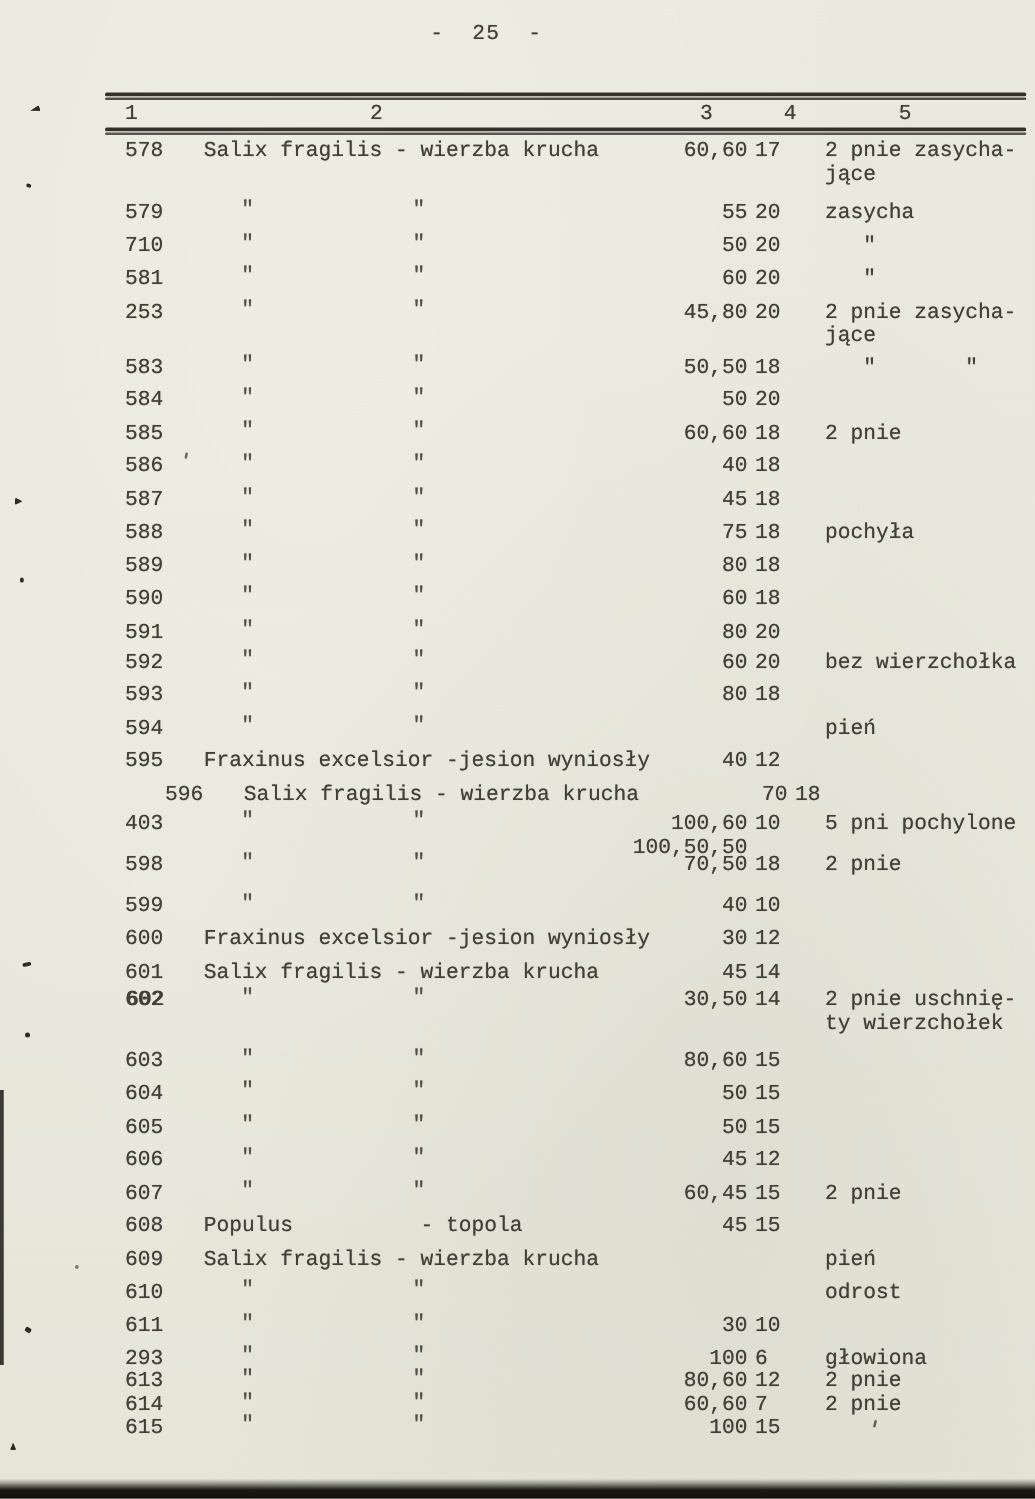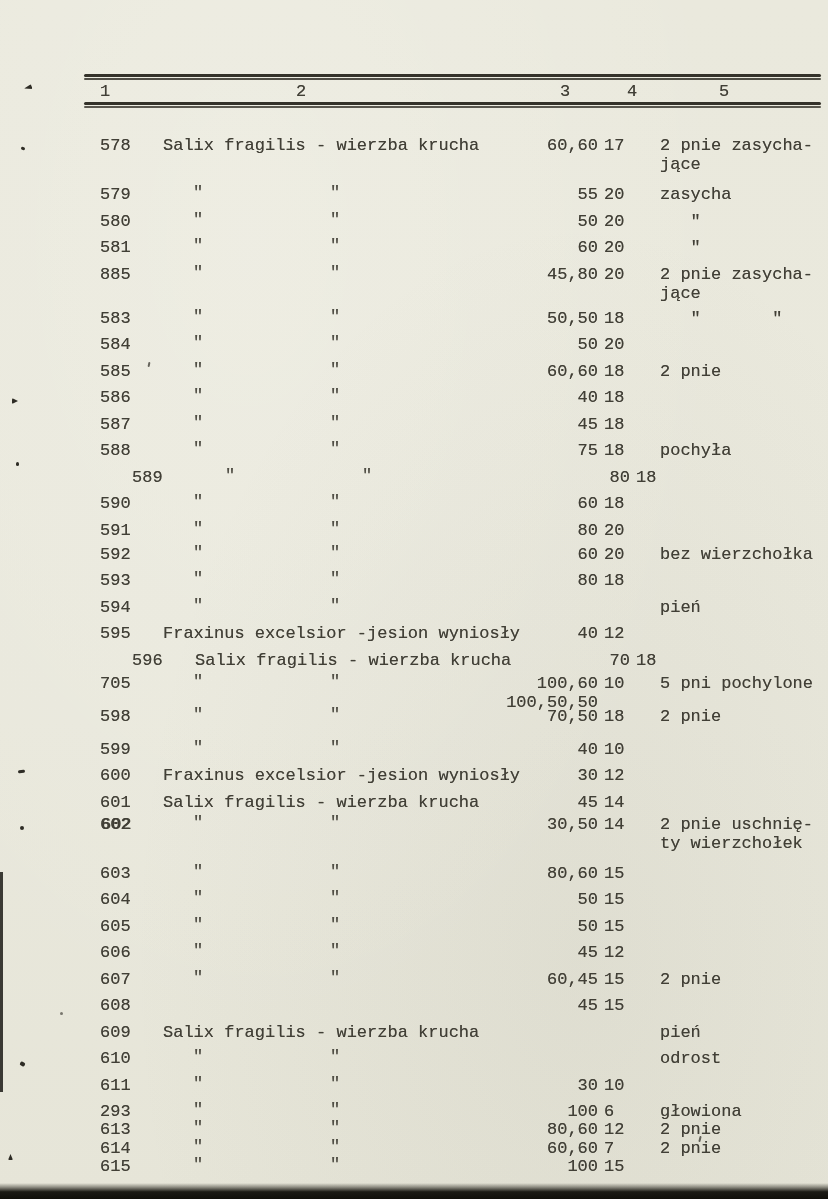--- a/index.html
+++ b/index.html
@@ -65,68 +65,69 @@
   .sp8{left:20px;top:1062px;width:5px;height:4px;transform:rotate(30deg);}
   .sp9{left:8px;top:1154px;width:5px;height:6px;clip-path:polygon(50% 0,100% 100%,0 100%);}
   .tick1{left:148px;top:362px;width:2px;height:5px;transform:rotate(12deg);opacity:.7;}
   .tick2{left:699px;top:1136px;width:2px;height:6px;transform:rotate(14deg);opacity:.7;}
 </style>
 </head>
 <body>
 
 <div class="page">
 
+  <div class="page-number ink">-  25  -</div>
 
   <div>
     <div class="rule r1"></div>
     <div class="rule r2"></div>
 
     <div class="thead ink">
       <span class="h1">1</span>
       <span class="h2">2</span>
       <span class="h3">3</span>
       <span class="h4">4</span>
       <span class="h5">5</span>
     </div>
 
     <div class="rule r3"></div>
     <div class="rule r4"></div>
 
     <div class="tbody ink">
-        <div class="row" style="height: 49px; margin-top: 24px;">
+        <div class="row" style="height: 49px;">
     <span class="c1">578</span>
     <span class="c2">Salix fragilis - wierzba krucha</span>
     <span class="c3">60,60</span>
     <span class="c4">17</span>
     <span class="c5">2 pnie zasycha-
 jące</span>
   </div>
         <div class="row" style="height: 26.5px;">
     <span class="c1">579</span>
     <span class="c2"><span class="ditto d1">"</span><span class="ditto d2">"</span></span>
     <span class="c3">55</span>
     <span class="c4">20</span>
     <span class="c5">zasycha</span>
   </div>
         <div class="row" style="height: 26.5px;">
-    <span class="c1">580</span>
+    <span class="c1">710</span>
     <span class="c2"><span class="ditto d1">"</span><span class="ditto d2">"</span></span>
     <span class="c3">50</span>
     <span class="c4">20</span>
     <span class="c5">   "</span>
   </div>
         <div class="row" style="height: 26.5px;">
     <span class="c1">581</span>
     <span class="c2"><span class="ditto d1">"</span><span class="ditto d2">"</span></span>
     <span class="c3">60</span>
     <span class="c4">20</span>
     <span class="c5">   "</span>
   </div>
         <div class="row" style="height: 44px;">
-    <span class="c1">885</span>
+    <span class="c1">253</span>
     <span class="c2"><span class="ditto d1">"</span><span class="ditto d2">"</span></span>
     <span class="c3">45,80</span>
     <span class="c4">20</span>
     <span class="c5">2 pnie zasycha-
 jące</span>
   </div>
         <div class="row" style="height: 26.5px;">
     <span class="c1">583</span>
     <span class="c2"><span class="ditto d1">"</span><span class="ditto d2">"</span></span>
     <span class="c3">50,50</span>
@@ -161,21 +162,21 @@
     <span class="c4">18</span>
     <span class="c5"></span>
   </div>
         <div class="row" style="height: 26.5px;">
     <span class="c1">588</span>
     <span class="c2"><span class="ditto d1">"</span><span class="ditto d2">"</span></span>
     <span class="c3">75</span>
     <span class="c4">18</span>
     <span class="c5">pochyła</span>
   </div>
-        <div class="row" style="height: 26.5px; margin-left: 32px;">
+        <div class="row" style="height: 26.5px;">
     <span class="c1">589</span>
     <span class="c2"><span class="ditto d1">"</span><span class="ditto d2">"</span></span>
     <span class="c3">80</span>
     <span class="c4">18</span>
     <span class="c5"></span>
   </div>
         <div class="row" style="height: 26.5px; padding-left: 20px;">
     <span class="c1">590</span>
     <span class="c2"><span class="ditto d1">"</span><span class="ditto d2">"</span></span>
     <span class="c3">60</span>
@@ -218,21 +219,21 @@
     <span class="c5"></span>
   </div>
         <div class="row" style="height: 23px; margin-left: 32px;">
     <span class="c1">596</span>
     <span class="c2">Salix fragilis - wierzba krucha</span>
     <span class="c3">70</span>
     <span class="c4">18</span>
     <span class="c5"></span>
   </div>
         <div class="row" style="height: 33px;">
-    <span class="c1">705</span>
+    <span class="c1">403</span>
     <span class="c2"><span class="ditto d1">"</span><span class="ditto d2">"</span></span>
     <span class="c3">100,60
 100,50,50</span>
     <span class="c4">10</span>
     <span class="c5">5 pni pochylone</span>
   </div>
         <div class="row" style="height: 33px;">
     <span class="c1">598</span>
     <span class="c2"><span class="ditto d1">"</span><span class="ditto d2">"</span></span>
     <span class="c3">70,50</span>
@@ -298,20 +299,21 @@
   </div>
         <div class="row" style="height: 26.5px;">
     <span class="c1">607</span>
     <span class="c2"><span class="ditto d1">"</span><span class="ditto d2">"</span></span>
     <span class="c3">60,45</span>
     <span class="c4">15</span>
     <span class="c5">2 pnie</span>
   </div>
         <div class="row" style="height: 26.5px;">
     <span class="c1">608</span>
+    <span class="c2">Populus          - topola</span>
     <span class="c3">45</span>
     <span class="c4">15</span>
     <span class="c5"></span>
   </div>
         <div class="row" style="height: 26.5px;">
     <span class="c1">609</span>
     <span class="c2">Salix fragilis - wierzba krucha</span>
     <span class="c3"></span>
     <span class="c4"></span>
     <span class="c5">pień</span>

